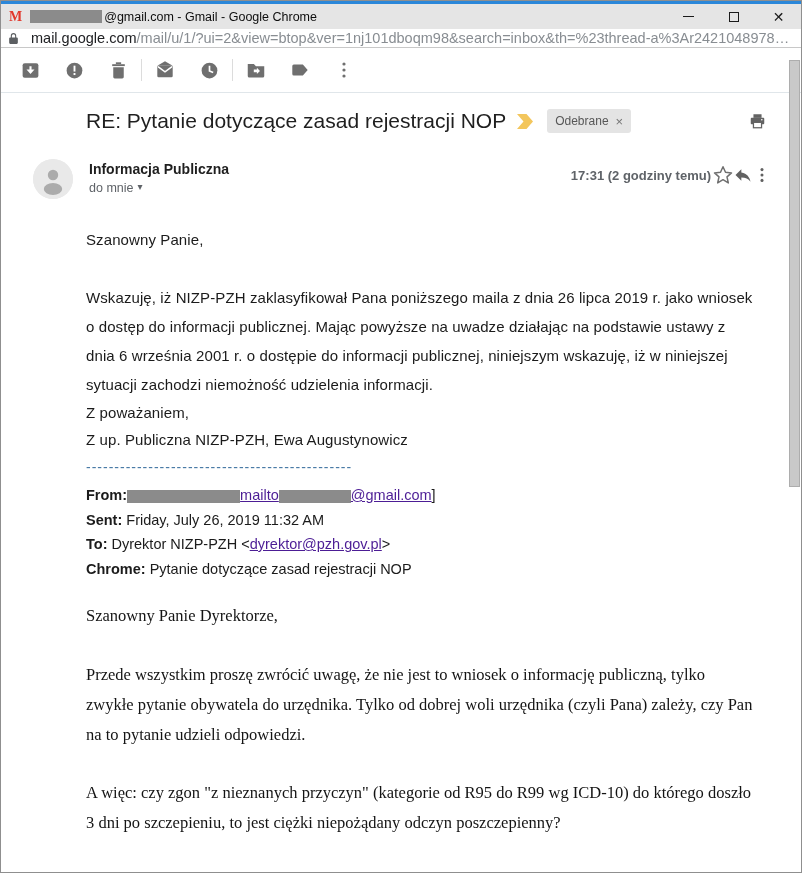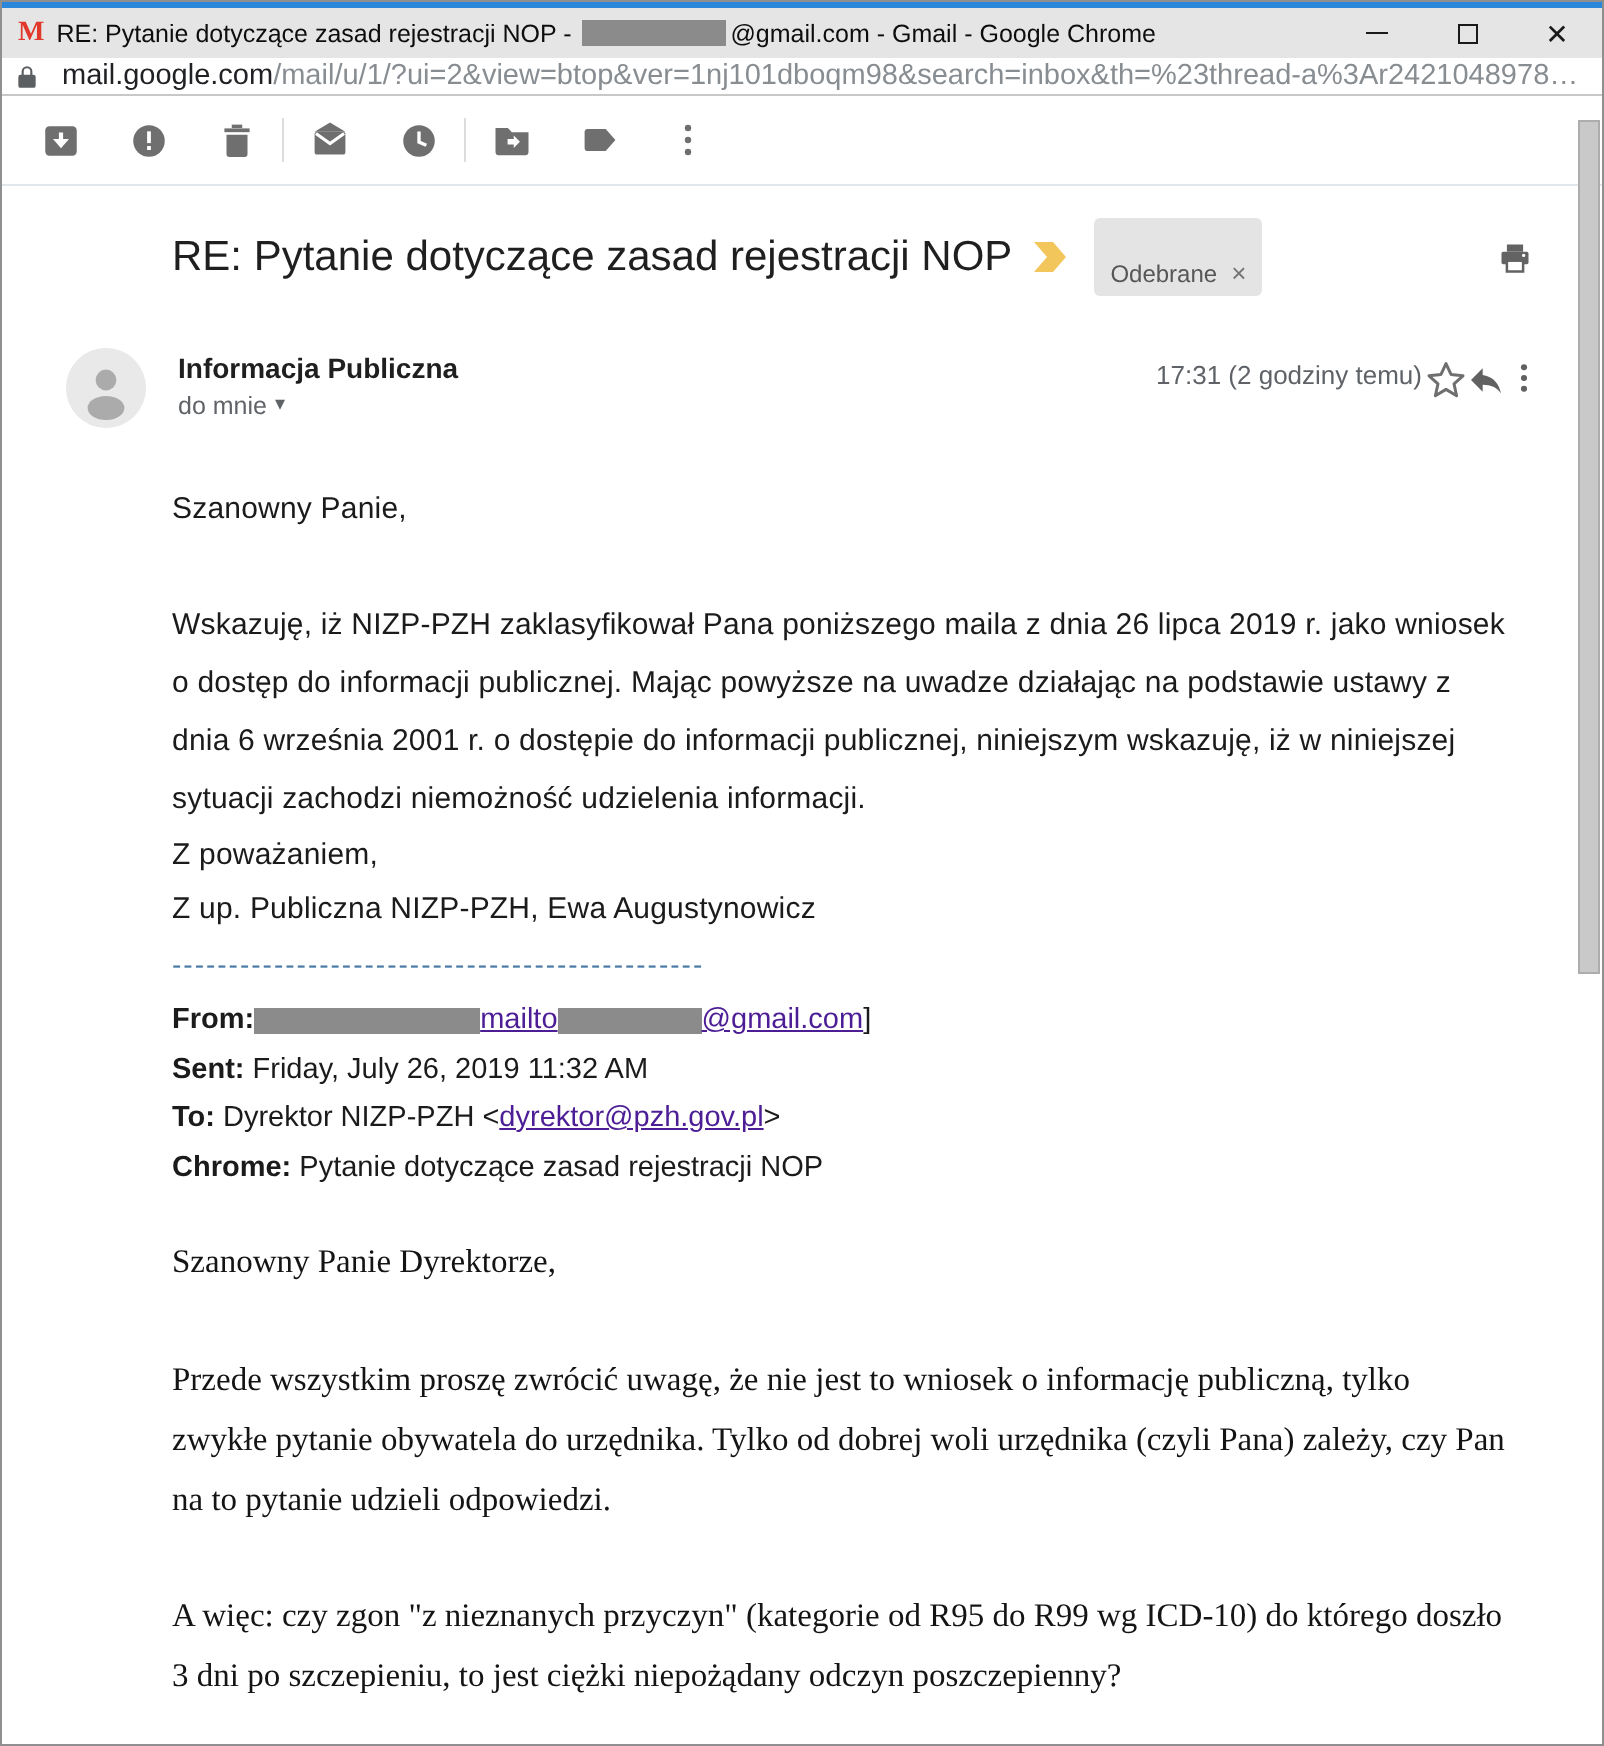--- a/index.html
+++ b/index.html
@@ -41,36 +41,36 @@
     height:45px; display:flex; align-items:center; padding-left:7px;
     border-bottom:1px solid #e0e6ea;
   }
   .tb-btn { width:44px; height:40px; display:flex; align-items:center; justify-content:center; cursor:pointer; }
   .tb-divider { width:1px; height:22px; background:#dcdcdc; margin:0 1px; }
   
   .subject-row { margin:16px 34px 0 85px; display:flex; align-items:center; }
   .subject-title { font-size:21px; font-weight:400; color:#1f1f1f; }
   .importance-marker { margin-left:10px; display:flex; }
   .label-chip {
-    margin-left:12px; background:#e4e4e4; border-radius:3px; padding:20px 8px 4px;
-    font-size:12px; color:#575757; display:flex; align-items:center; gap:7px;
+    margin-left:12px; background:#e4e4e4; border-radius:3px; padding:5px 8px 4px;
+    font-size:12px; color:#575757; display:flex; align-items:flex-start; gap:7px;
   }
   .chip-close { color:#757575; font-size:13px; cursor:pointer; }
   .printer { margin-left:auto; display:flex; cursor:pointer; }
   
   .sender-row { margin:26px 30px 0 32px; display:flex; align-items:flex-start; }
   .avatar {
     width:40px; height:40px; border-radius:50%; background:#e9e9e9;
     display:flex; align-items:center; justify-content:center; overflow:hidden;
   }
   .sender-info { margin-left:16px; padding-top:2px; }
   .sender-name { font-size:14px; font-weight:700; color:#1f1f1f; }
   .sender-to { font-size:12.5px; color:#5f6368; margin-top:4px; display:flex; align-items:flex-start; gap:4px; cursor:pointer; }
   .caret { font-size:10px; color:#5f6368; }
-  .sender-right { margin-left:auto; display:flex; padding-top:6px; }
+  .sender-right { margin-left:auto; display:flex; align-items:center; padding-top:6px;font-weight:bold; }
   .timestamp { font-size:13px; color:#5f6368; white-space:nowrap; margin-right:2px; }
   .icon-btn { display:flex; cursor:pointer; }
   
   .body { margin:26px 48px 0 85px; }
   .reply { font-size:15px; line-height:29px; color:#1b1b1b; letter-spacing:0.1px; }
   .reply .greet { margin-bottom:29px; }
   .reply .para  { }
   .reply .close-line { line-height:27px; }
   .divider-dashes {
     color:#4a7ba6; font-size:14px; line-height:24px; letter-spacing:1px;
@@ -92,21 +92,21 @@
   svg { display:block; }
 </style>
 </head>
 <body>
 
 <div class="window">
   <div class="accent-top"></div>
 
   <div class="titlebar">
     <span class="gmail-favicon">M</span>
-    <span class="titlebar-text"><span>RE: Pytanie dotyczące zasad rejestracji NOP - </span><span class="redact redact-title"></span><span>@gmail.com - Gmail - Google Chrome</span></span>
+    <span class="titlebar-text"><span class="redact redact-title"></span><span>@gmail.com - Gmail - Google Chrome</span></span>
     <div class="win-controls">
       <div class="win-btn">
           <span class="glyph-min"></span>
         </div>
       <div class="win-btn">
           <span class="glyph-max"></span>
         </div>
       <div class="win-btn">
           <span class="glyph-close">✕</span>
         </div>

